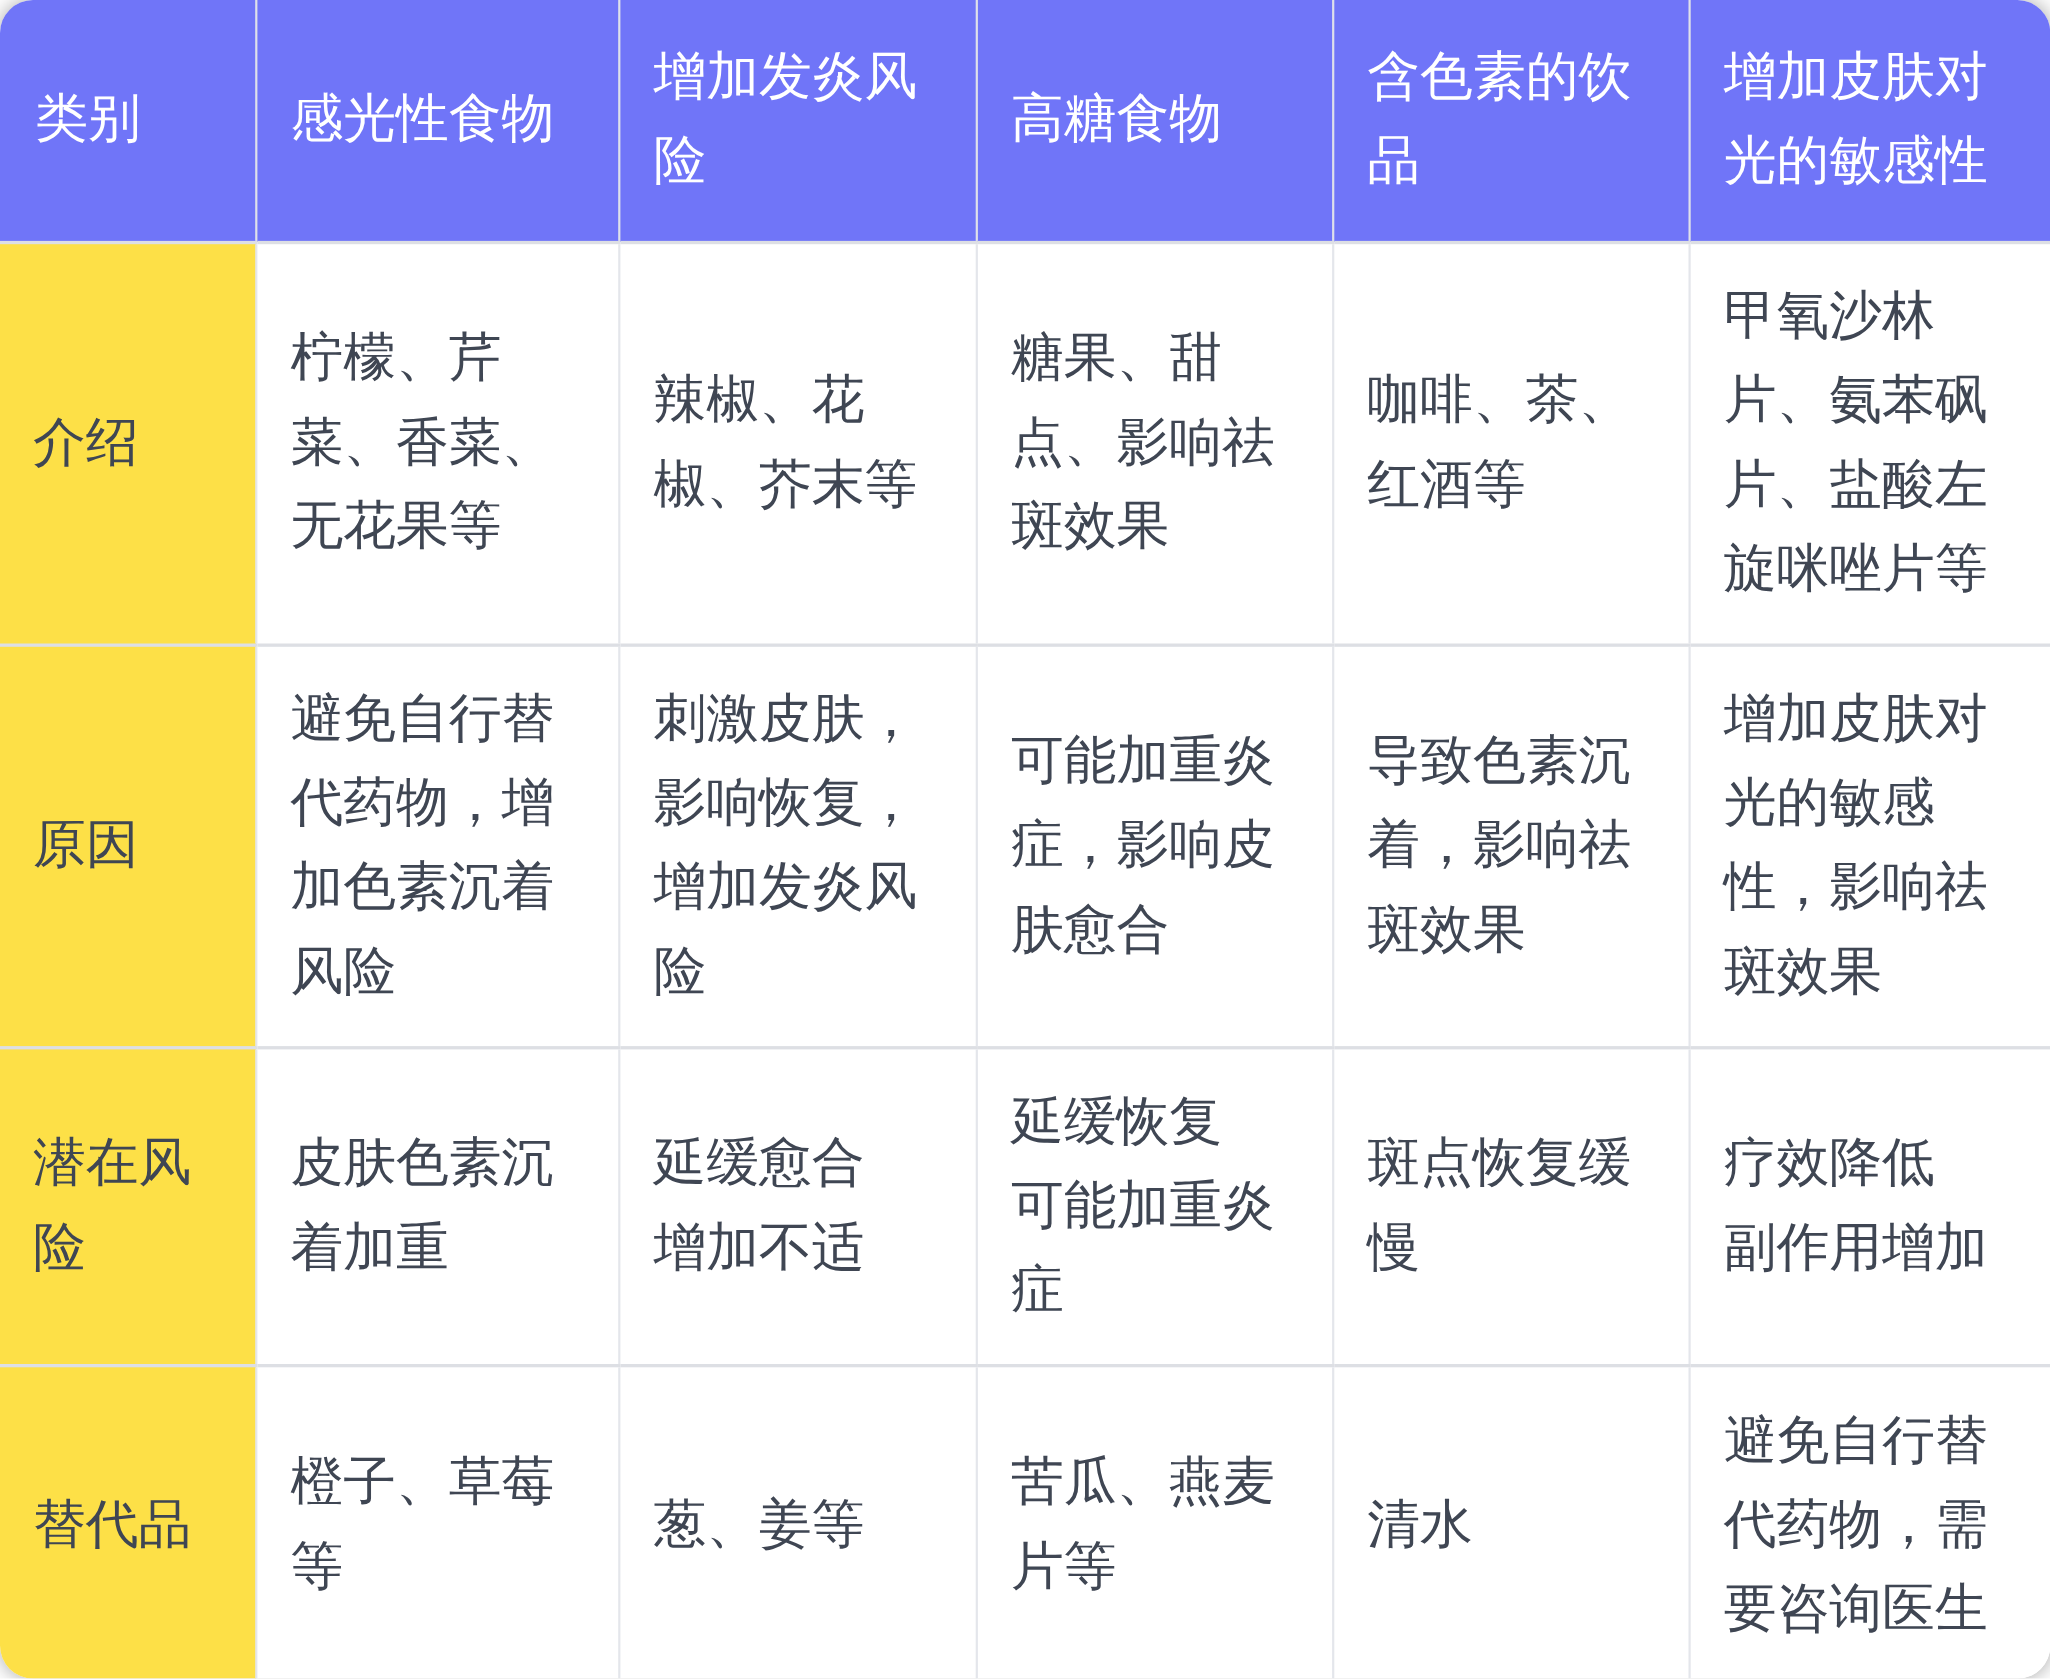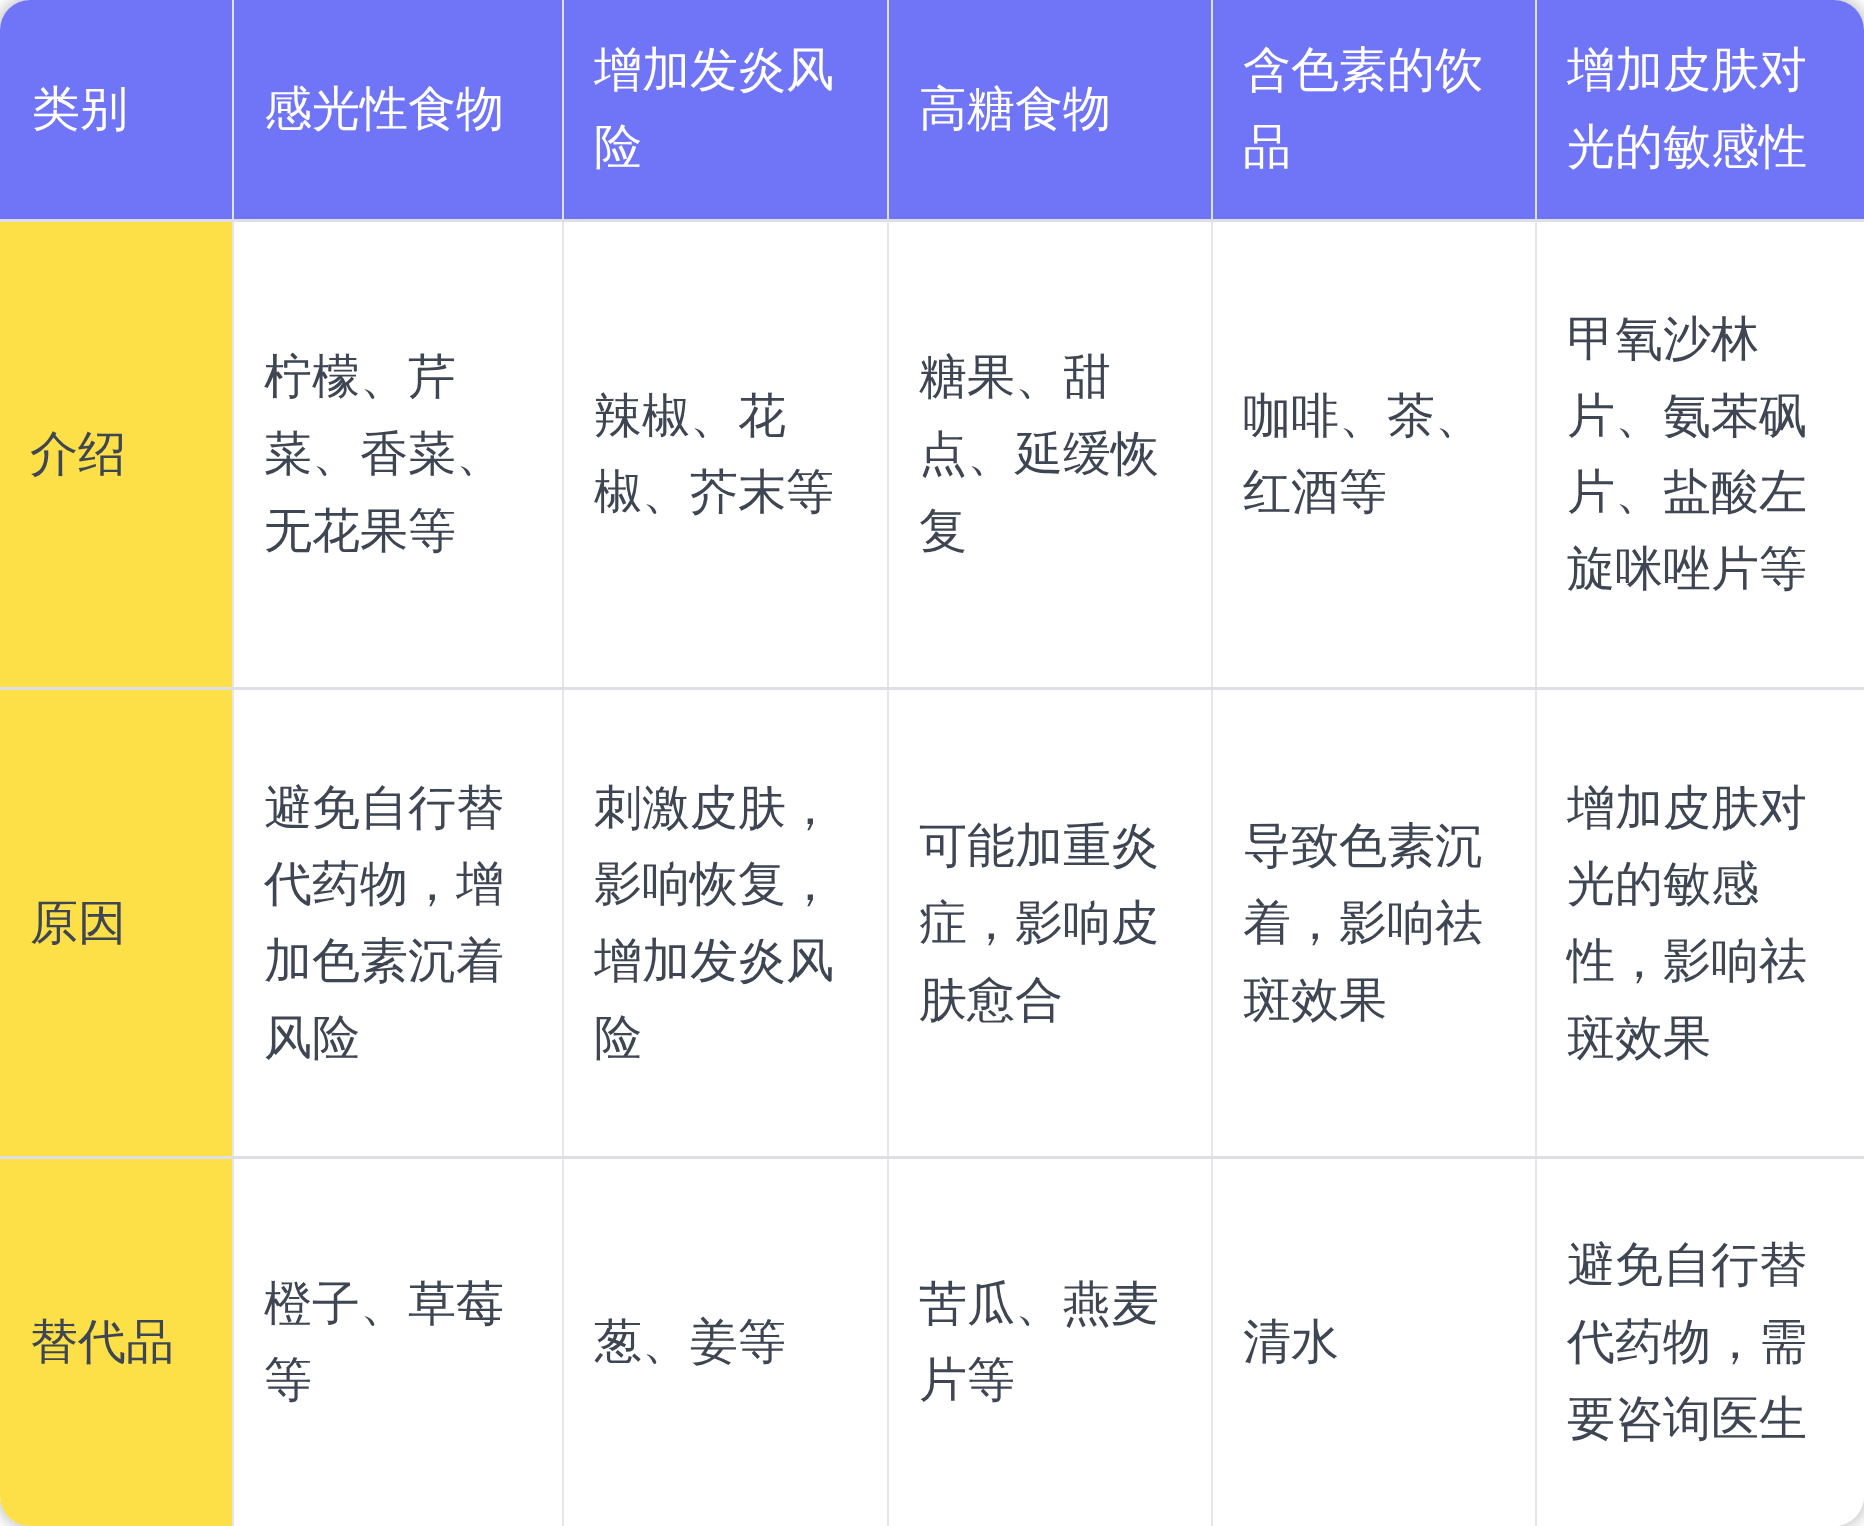--- a/index.html
+++ b/index.html
@@ -94,31 +94,42 @@
         <th>高糖食物</th>
         <th>含色素的饮品</th>
         <th>增加皮肤对光的敏感性</th>
       </tr>
     </thead>
     <tbody>
       <tr>
         <th class="row-label">介绍</th>
         <td>柠檬、芹菜、香菜、无花果等</td>
         <td>辣椒、花椒、芥末等</td>
-        <td>糖果、甜点、延缓恢复</td>
+        <td>糖果、甜点、影响祛斑效果</td>
         <td>咖啡、茶、红酒等</td>
         <td>甲氧沙林片、氨苯砜片、盐酸左旋咪唑片等</td>
       </tr>
       <tr>
         <th class="row-label">原因</th>
         <td>避免自行替代药物，增加色素沉着风险</td>
         <td>刺激皮肤，影响恢复，增加发炎风险</td>
         <td>可能加重炎症，影响皮肤愈合</td>
         <td>导致色素沉着，影响祛斑效果</td>
         <td>增加皮肤对光的敏感性，影响祛斑效果</td>
+      </tr>
+      <tr>
+        <th class="row-label">潜在风险</th>
+        <td>皮肤色素沉着加重</td>
+        <td>延缓愈合
+增加不适</td>
+        <td>延缓恢复
+可能加重炎症</td>
+        <td>斑点恢复缓慢</td>
+        <td>疗效降低
+副作用增加</td>
       </tr>
       <tr>
         <th class="row-label">替代品</th>
         <td>橙子、草莓等</td>
         <td>葱、姜等</td>
         <td>苦瓜、燕麦片等</td>
         <td>清水</td>
         <td>避免自行替代药物，需要咨询医生</td>
       </tr>
     </tbody>

